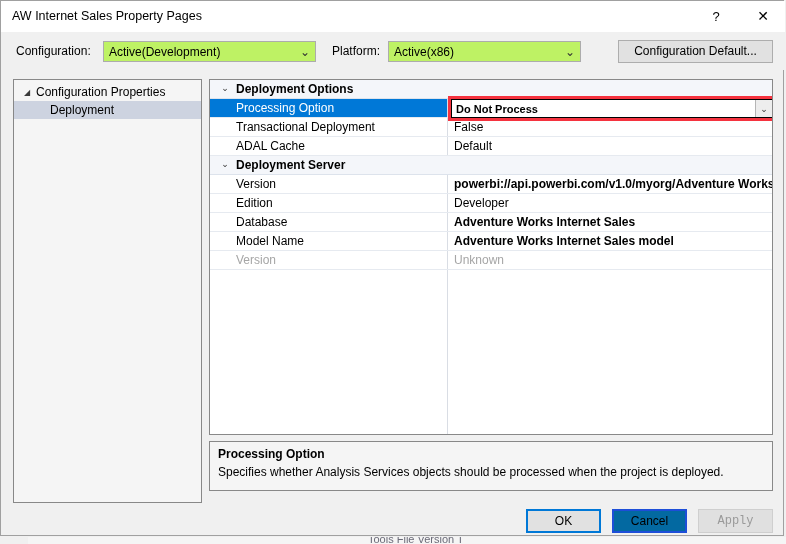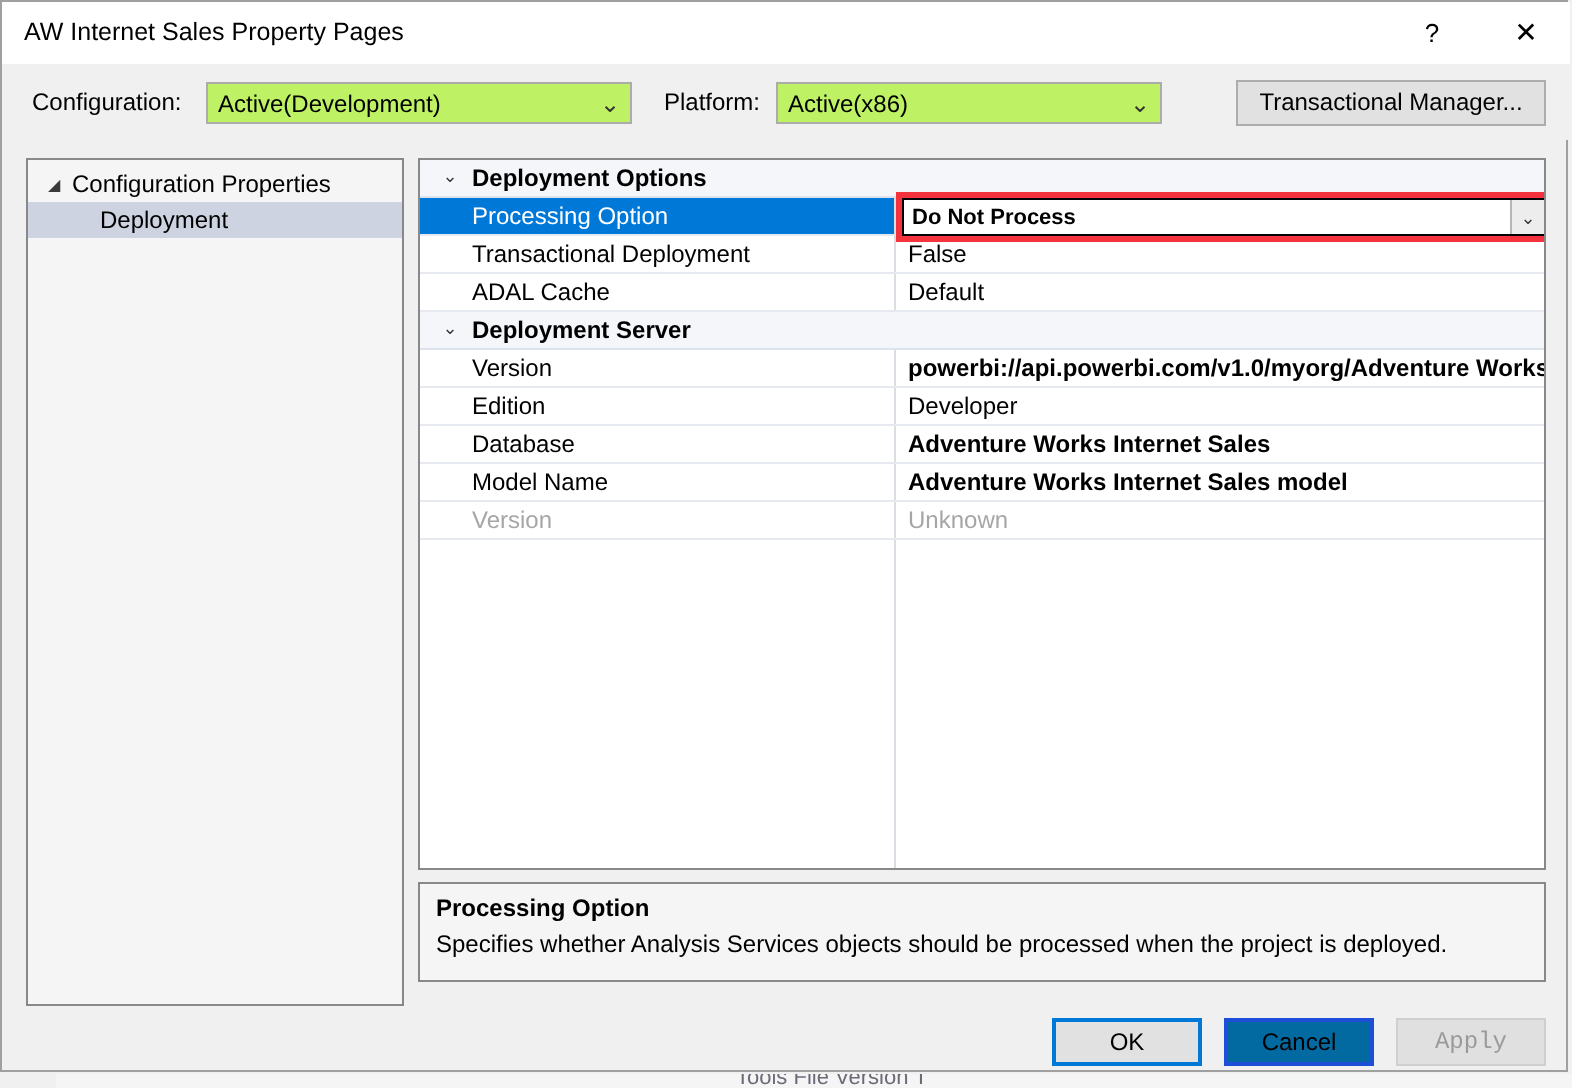--- a/index.html
+++ b/index.html
@@ -379,21 +379,21 @@
       <span class="combo-value">Active(Development)</span>
       <span class="combo-arrow">⌄</span>
     </div>
 
     <div class="tb-label" id="platform-label">Platform:</div>
     <div class="combo" id="platform-combo">
       <span class="combo-value">Active(x86)</span>
       <span class="combo-arrow">⌄</span>
     </div>
 
-    <button id="config-manager-btn">Transactional Manager...</button>
+    <button id="config-manager-btn">Configuration Default...</button>
   </div>
 
   <div id="tree-panel">
     <div class="tree-row" id="tree-root">
       <span class="tree-expander">◢</span><span>Configuration Properties</span>
     </div>
     <div class="tree-row" id="tree-child">
       <span>Deployment</span>
     </div>
   </div>

